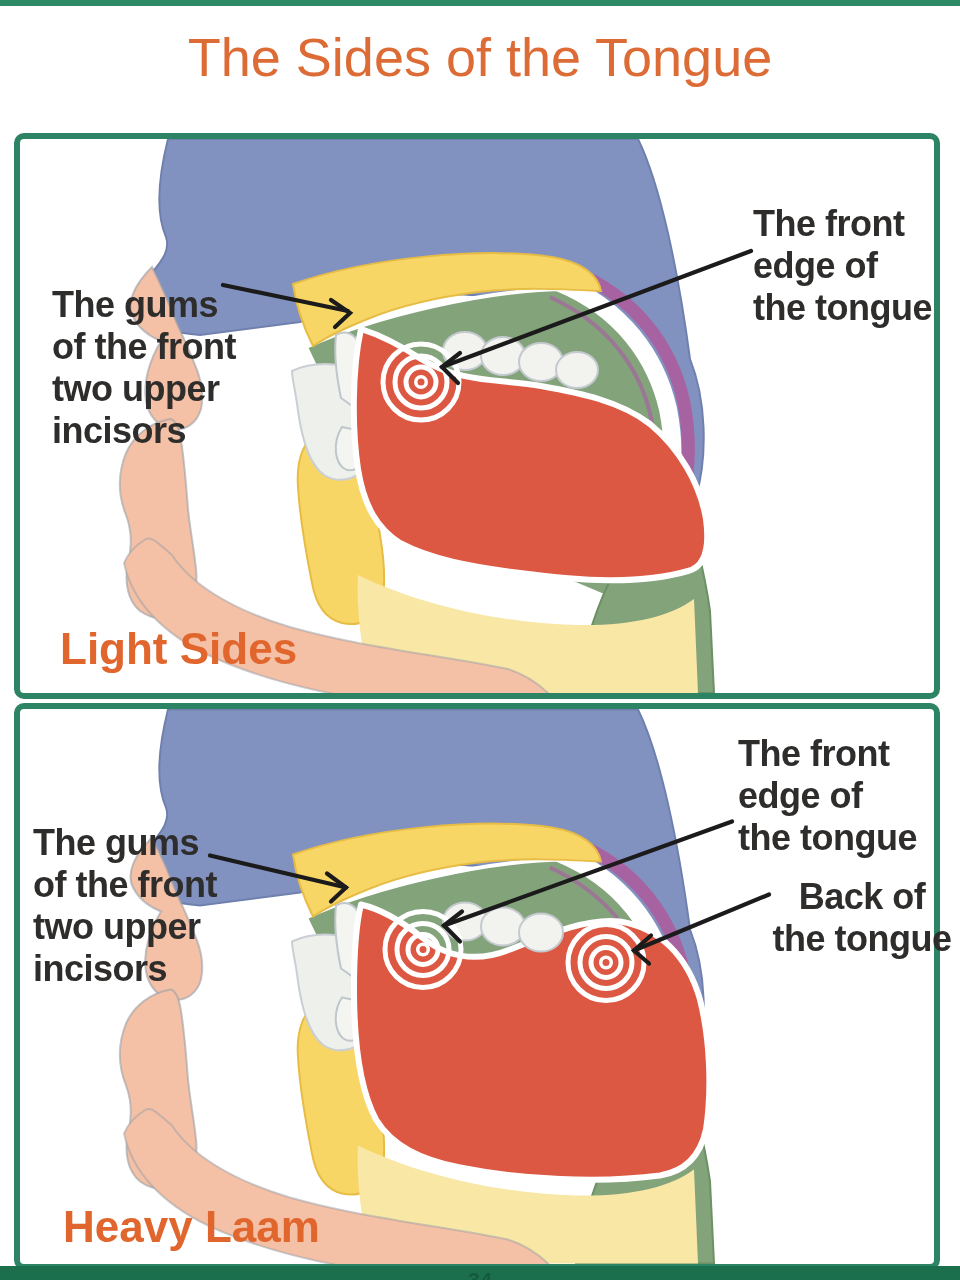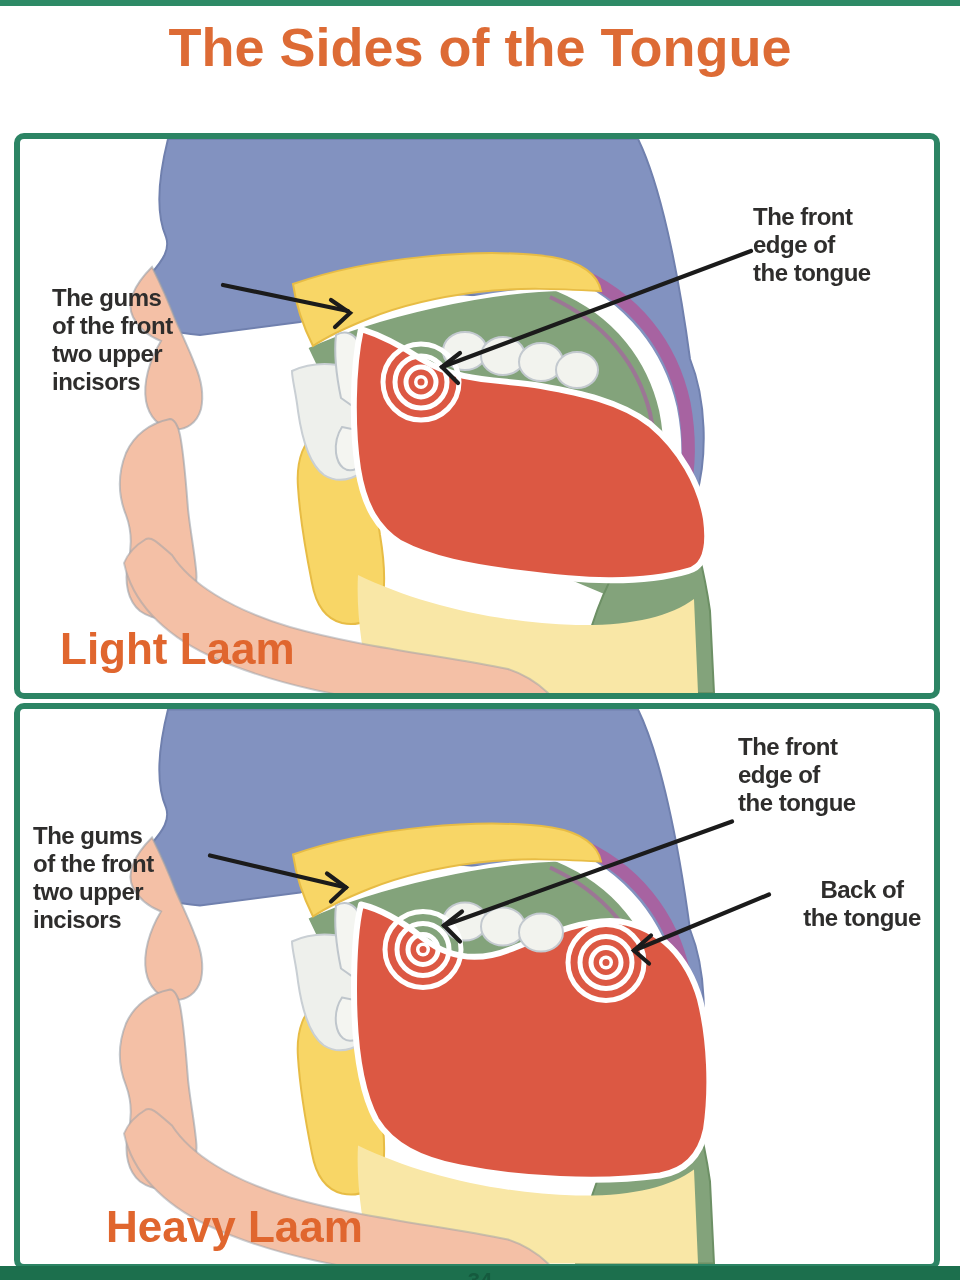--- a/index.html
+++ b/index.html
@@ -2,34 +2,34 @@
 <html><head>
 <meta charset="utf-8">
 <style>
   html,body { margin:0; padding:0; }
   body {
     width:960px; height:1280px; position:relative; background:#ffffff;
     font-family:"Liberation Sans","DejaVu Sans",sans-serif; overflow:hidden;
   }
   .top-strip { position:absolute; left:0; top:0; width:100%; height:6px; background:#2e8a66; }
   .page-title {
-    position:absolute; left:0; top:16px; width:100%; text-align:center;
-    font-size:54px; font-weight:700; color:#dd6b35; margin:0;
+    position:absolute; left:0; top:26px; width:100%; text-align:center;
+    font-size:54px; font-weight:400; color:#dd6b35; margin:0;
   }
   .panel {
     position:absolute; left:14px; width:926px; height:566px;
     border:6px solid #2c8464; border-radius:10px; background:#fff;
     box-sizing:border-box; overflow:hidden;
   }
   #panel-light { top:133px; }
   #panel-heavy { top:703px; height:567px; }
   svg.art { display:block; width:100%; height:100%; }
   .diagram-label {
     position:absolute; white-space:pre-line; color:#2e2d2c;
-    font-size:24px; line-height:1.17; font-weight:600; letter-spacing:-0.5px;
+    font-size:36px; line-height:1.17; font-weight:600; letter-spacing:-0.5px;
   }
   .variant-label {
     position:absolute; font-size:44px; font-weight:600; color:#e0662e;
   }
   .footer-strip {
     position:absolute; left:0; top:1266px; width:100%; height:14px;
     background:#1c6f4d; text-align:center; overflow:hidden;
   }
   .footer-strip .page-number {
     position:relative; top:2px; color:#155a3e; font-size:22px; font-weight:600;
@@ -193,28 +193,28 @@
   </svg>
 </div>
 
 <div class="diagram-label" style="left:52px; top:284px; width:200px;">The gums
 of the front
 two upper
 incisors</div>
 <div class="diagram-label" style="left:753px; top:203px; width:190px;">The front
 edge of
 the tongue</div>
-<div class="variant-label" style="left:60px; top:624px;">Light Laam</div>
+<div class="variant-label" style="left:60px; top:624px;">Light Sides</div>
 
 <div class="diagram-label" style="left:33px; top:822px; width:200px;">The gums
 of the front
 two upper
 incisors</div>
 <div class="diagram-label" style="left:738px; top:733px; width:190px;">The front
 edge of
 the tongue</div>
 <div class="diagram-label" style="left:772px; top:876px; width:180px;text-align:center;">Back of
 the tongue</div>
-<div class="variant-label" style="left:63px; top:1202px;margin-left:43px;">Heavy Laam</div>
+<div class="variant-label" style="left:63px; top:1202px;">Heavy Laam</div>
 
 <div class="footer-strip">
   <span class="page-number">34</span>
 </div>
 
 </body></html>

